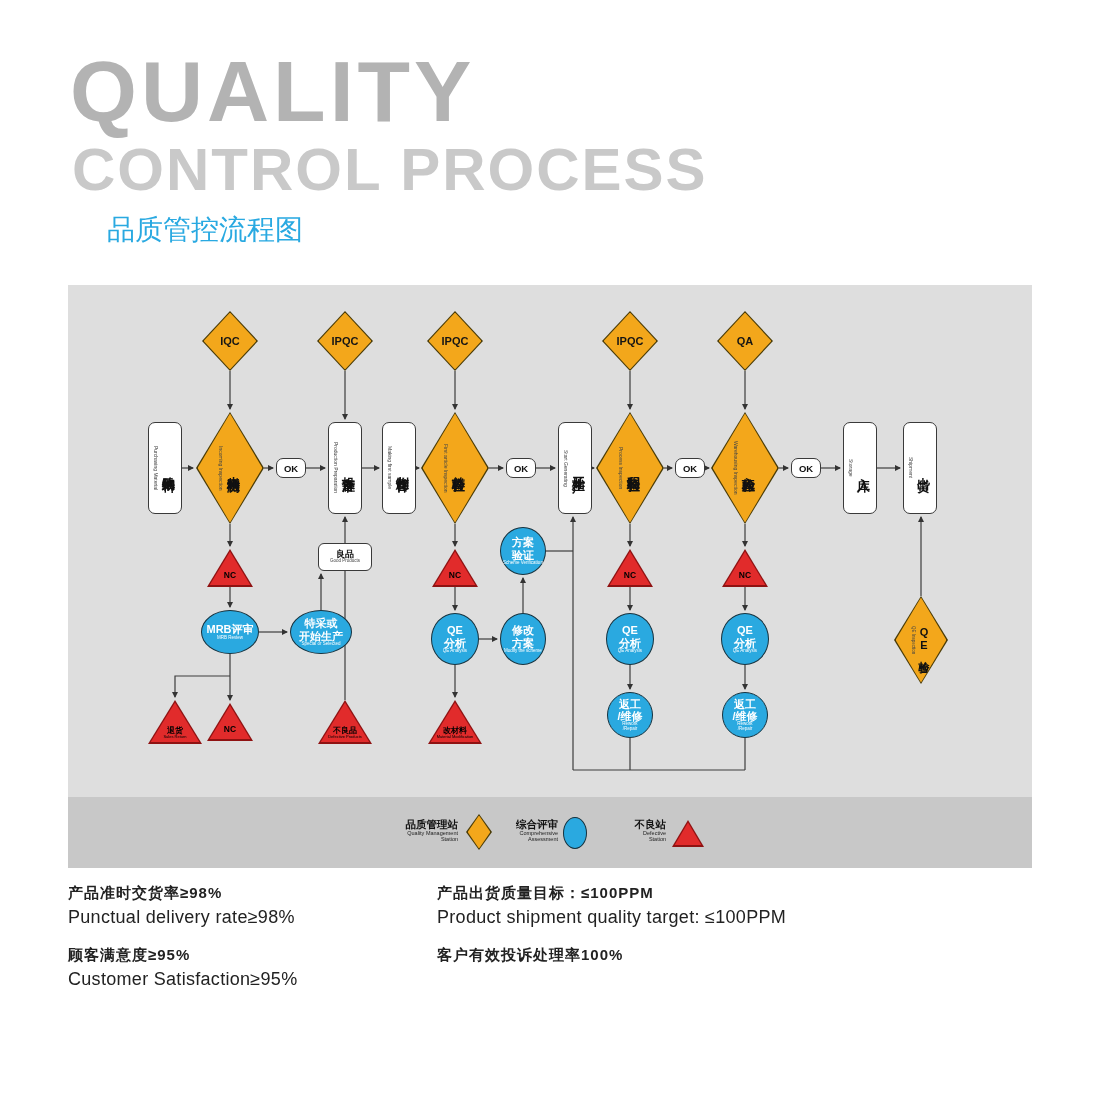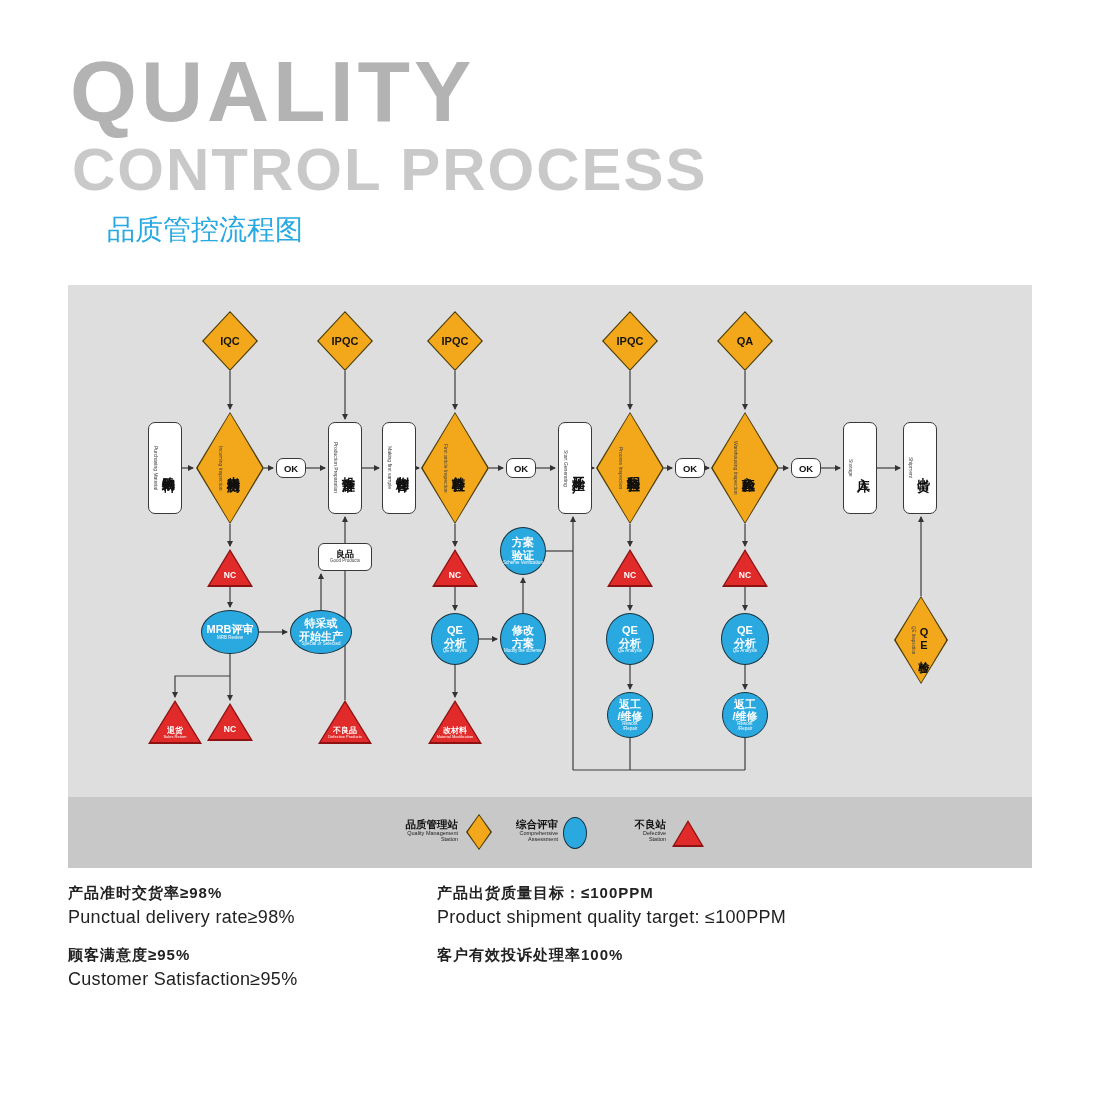--- a/index.html
+++ b/index.html
@@ -17,21 +17,21 @@
 
   svg.wires { position: absolute; left: 0; top: 0; pointer-events: none; }
 
   
   .d-out { position: absolute; clip-path: polygon(50% 0,100% 50%,50% 100%,0 50%); background: #4a3b06; }
   .d-in { position: absolute; inset: 1.6px; clip-path: polygon(50% 0,100% 50%,50% 100%,0 50%); background: #f3a71b; display: flex; align-items: center; justify-content: center; }
   .gate { font-size: 11px; font-weight: bold; color: #151515; }
 
   
   .t-out { position: absolute; clip-path: polygon(50% 0,100% 100%,0 100%); background: #8f1212; }
-  .t-in { position: absolute; inset: 2.4px 2.4px 1.6px 2.4px; clip-path: polygon(50% 0,100% 100%,0 100%); background: #e12b2b; display: flex; flex-direction: column; align-items: center; justify-content: flex-end; color: #ffffff; text-align: left; line-height: 1.05; }
+  .t-in { position: absolute; inset: 2.4px 2.4px 1.6px 2.4px; clip-path: polygon(50% 0,100% 100%,0 100%); background: #e12b2b; display: flex; flex-direction: column; align-items: center; justify-content: flex-end; color: #000000; text-align: left; line-height: 1.05; }
   .t-in .cn { font-size: 8px; font-weight: bold; }
   .t-in .en { font-size: 4px; margin-bottom: 3px; }
   .t-in .nc { font-size: 8.5px; font-weight: bold; margin-bottom: 5px; }
 
   
   .ell { position: absolute; border-radius: 50%; background: #2aa9e0; border: 1.3px solid #17323e; color: #fff; display: flex; flex-direction: column; align-items: center; justify-content: center; text-align: center; line-height: 1.1; }
   .ecn { font-size: 11px; font-weight: bold; }
   .een { font-size: 4.5px; }
 
   

